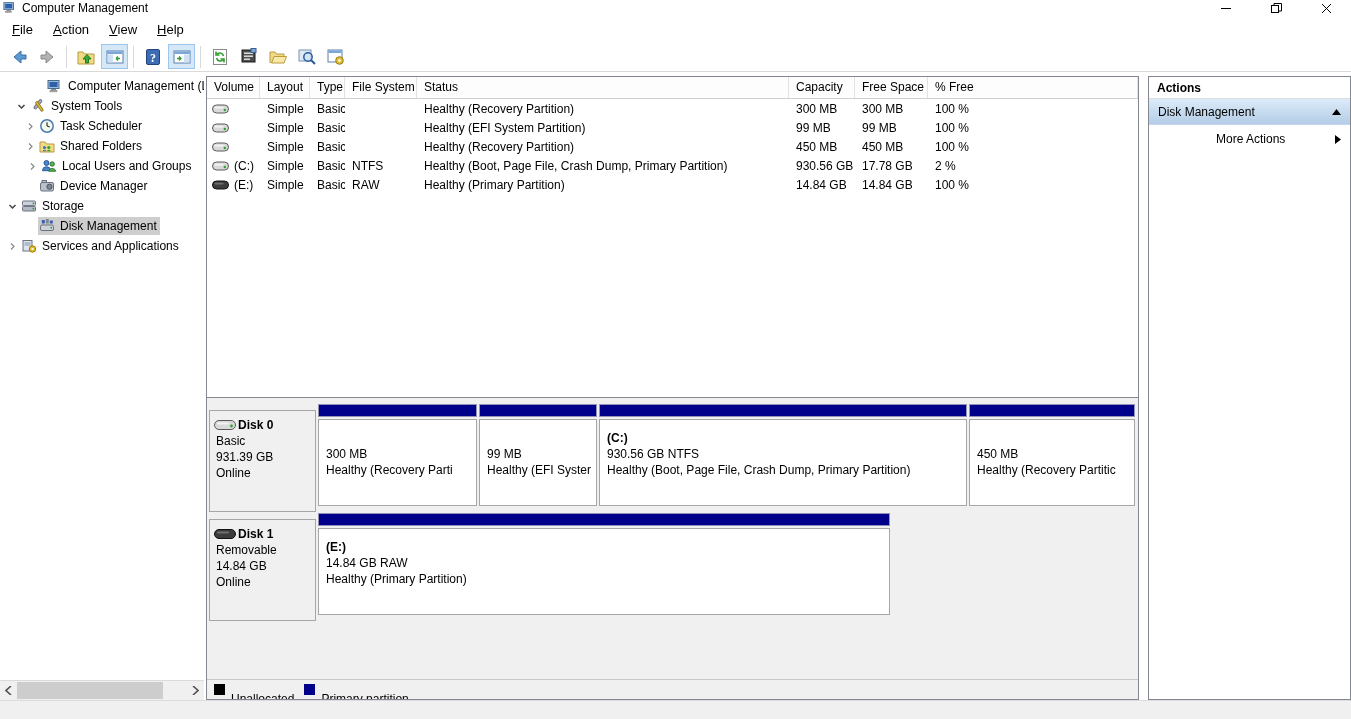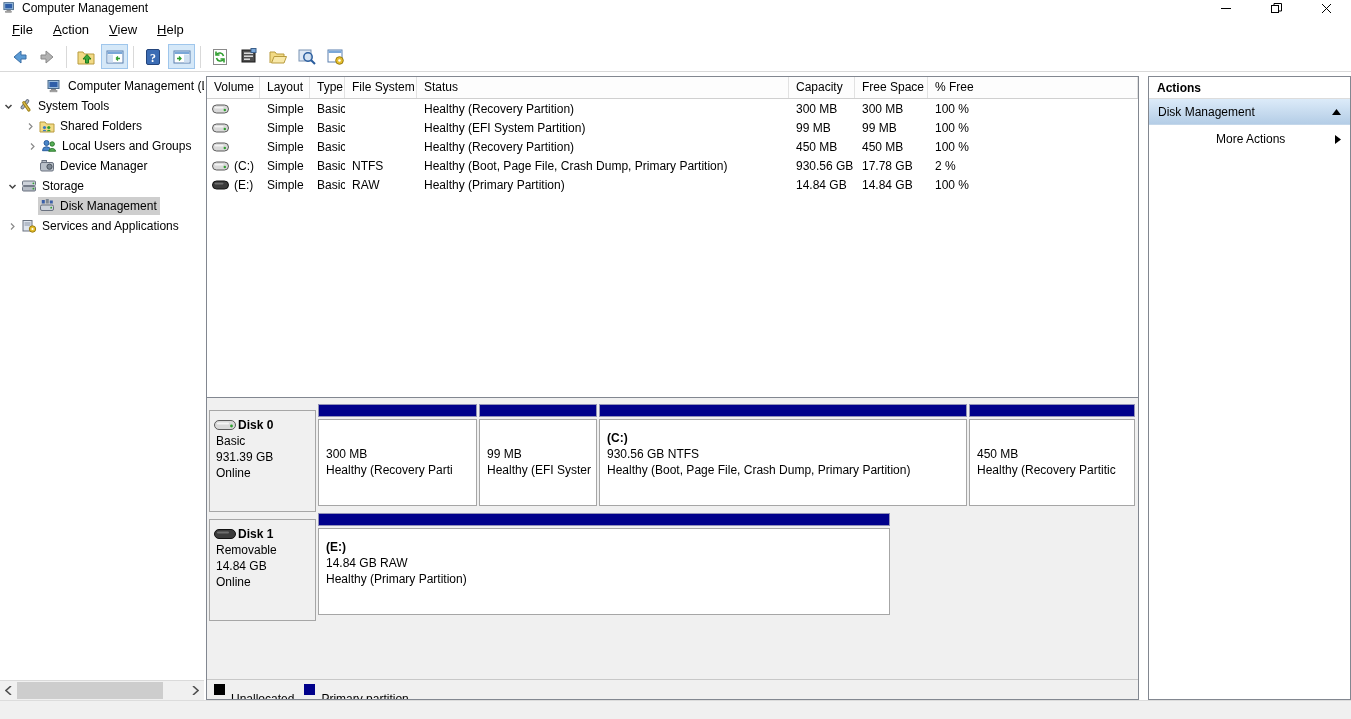--- a/index.html
+++ b/index.html
@@ -233,34 +233,51 @@
             <svg width="16" height="16" viewBox="0 0 16 16">
               <rect x="1" y="2.5" width="11" height="8" fill="#9bbdde" stroke="#4a6a8a"></rect>
               <rect x="2.5" y="4" width="8" height="5" fill="#2f5fa8"></rect>
               <rect x="4" y="11" width="5" height="1.5" fill="#8a8a8a"></rect>
               <rect x="3" y="12.5" width="7" height="1.4" fill="#b5b5b5" stroke="#777" stroke-width=".5"></rect>
             </svg>
           </span>
           <span class="tree-label">Computer Management (Local</span>
         </span>
       </div>
-      <div class="tree-row" style="padding-left: 0;">
+      <div class="tree-row" style="padding-left: 13px;">
         <span class="expander">
           <svg width="11" height="11" viewBox="0 0 11 11">
             <path d="M2.5 4 L5.5 7 L8.5 4" fill="none" stroke="#444" stroke-width="1.5"></path>
           </svg>
         </span>
         <span class="tree-sel-wrap">
           <span class="icon">
             <svg width="16" height="16" viewBox="0 0 16 16">
               <rect x="6.2" y="1" width="2.6" height="11" rx="1.2" fill="#b0b6c0" stroke="#6a7280" transform="rotate(38 8 7)"></rect>
               <rect x="8" y="3" width="2.2" height="11" rx="1" fill="#e0c050" stroke="#9a7d14" transform="rotate(-35 9 8)"></rect>
             </svg>
           </span>
           <span class="tree-label">System Tools</span>
+        </span>
+      </div>
+      <div class="tree-row" style="padding-left: 22px;">
+        <span class="expander">
+          <svg width="11" height="11" viewBox="0 0 11 11">
+            <path d="M4 2.5 L7 5.5 L4 8.5" fill="none" stroke="#8a8a8a" stroke-width="1.2"></path>
+          </svg>
+        </span>
+        <span class="tree-sel-wrap">
+          <span class="icon">
+            <svg width="16" height="16" viewBox="0 0 16 16">
+              <circle cx="8" cy="8" r="6.2" fill="#f6f9ee" stroke="#4a7ab0" stroke-width="1.5"></circle>
+              <line x1="8" y1="8" x2="8" y2="4.3" stroke="#333" stroke-width="1.2"></line>
+              <line x1="8" y1="8" x2="10.8" y2="9" stroke="#333" stroke-width="1.2"></line>
+            </svg>
+          </span>
+          <span class="tree-label">Task Scheduler</span>
         </span>
       </div>
       <div class="tree-row" style="padding-left: 22px;">
         <span class="expander">
           <svg width="11" height="11" viewBox="0 0 11 11">
             <path d="M4 2.5 L7 5.5 L4 8.5" fill="none" stroke="#8a8a8a" stroke-width="1.2"></path>
           </svg>
         </span>
         <span class="tree-sel-wrap">
           <span class="icon">

